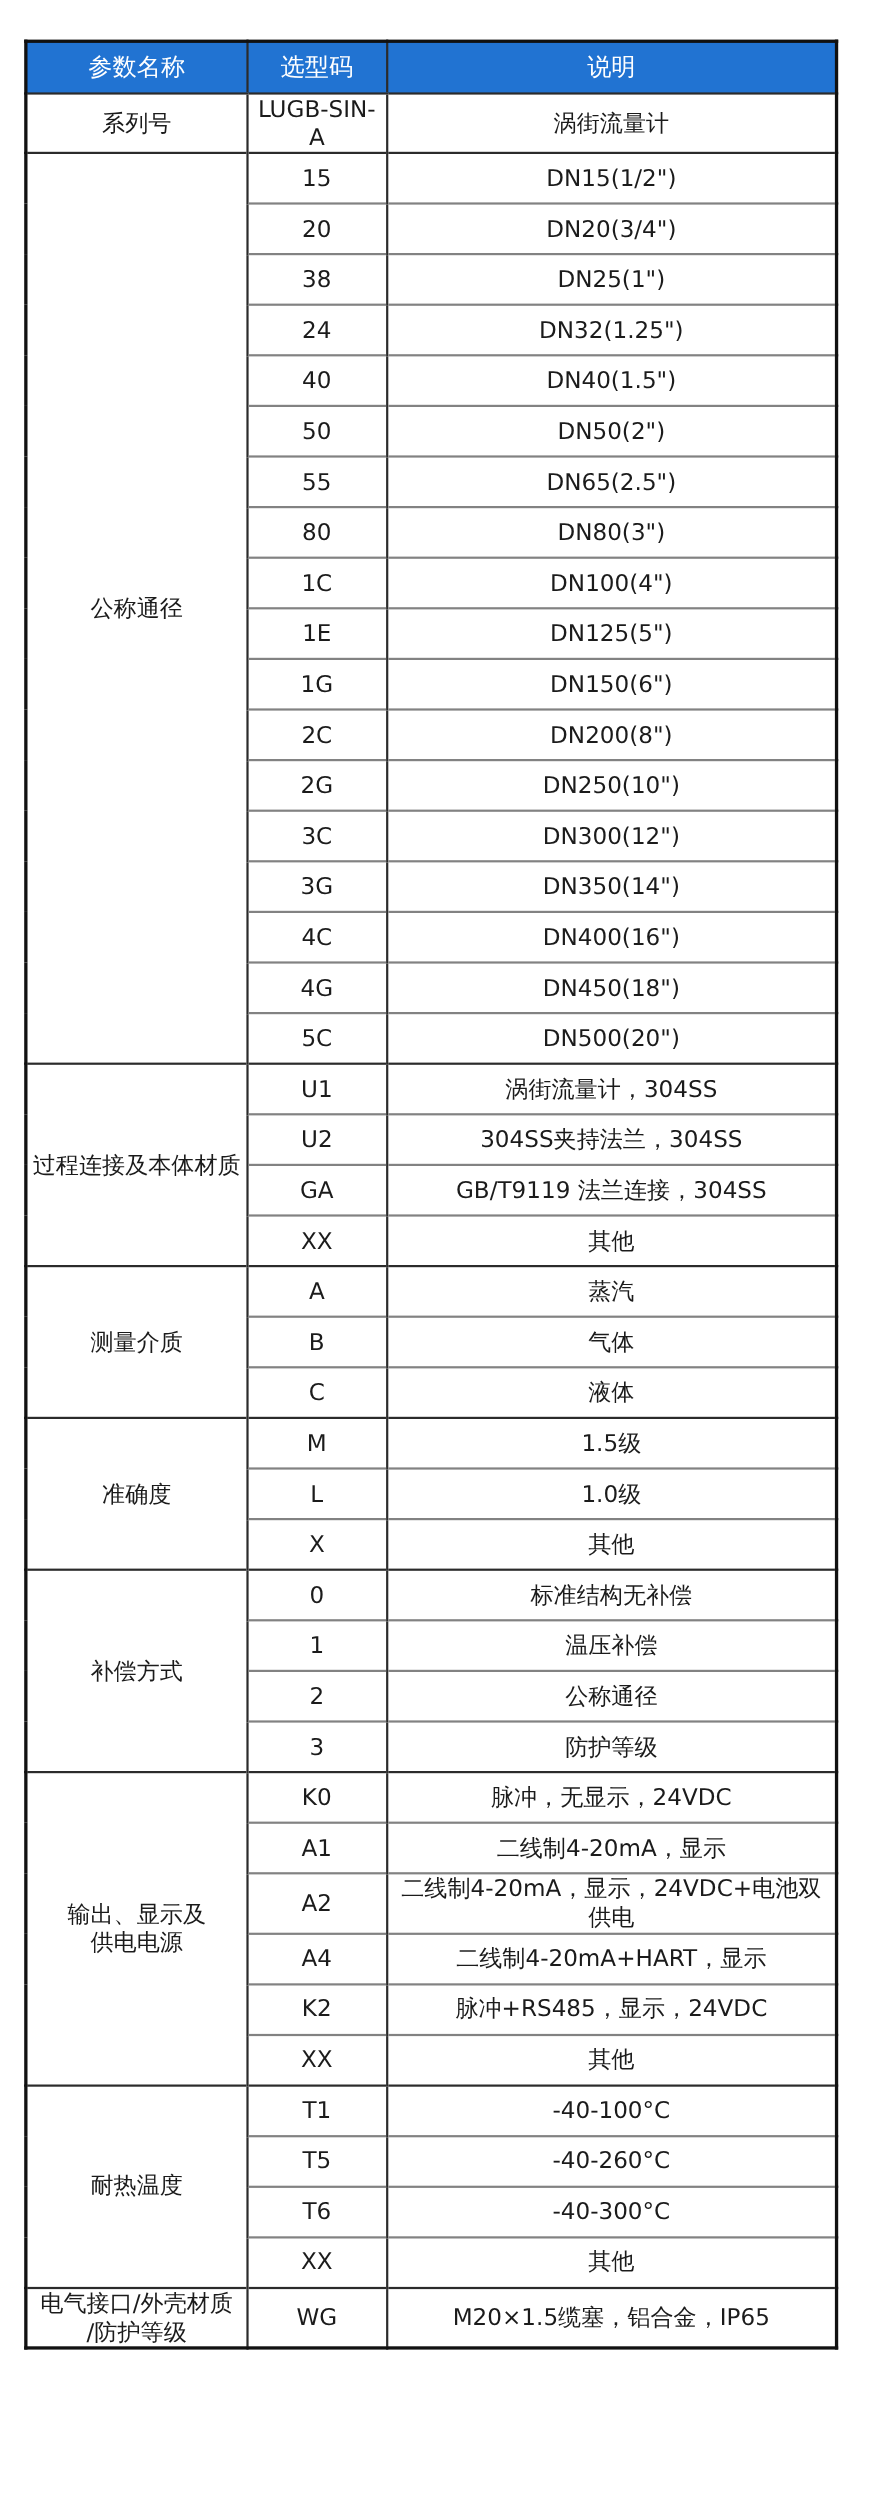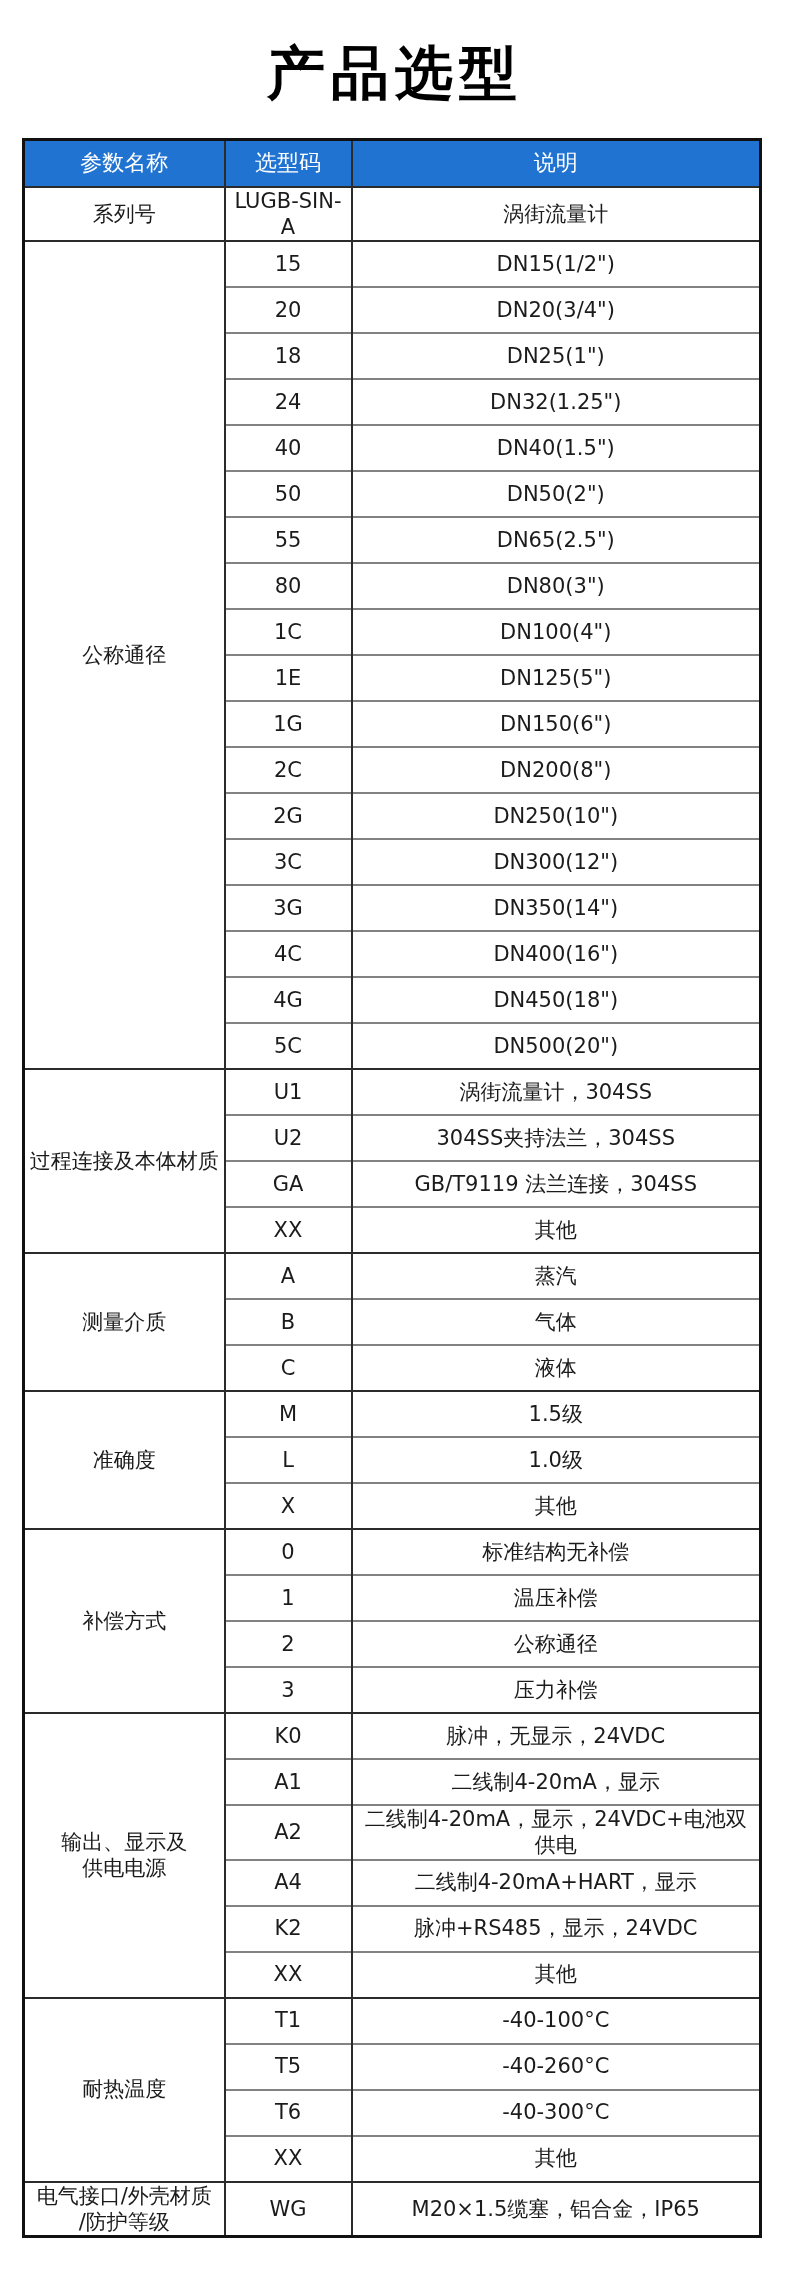--- a/index.html
+++ b/index.html
@@ -59,21 +59,20 @@
     line-height: 1.25;
   }
   td.sec-start { border-top: 2px solid var(--section-border, #2b2b2b); }
   td.sec-cont  { border-top: 2px solid var(--row-border, #828282); }
   td.param { white-space: pre-line; }
 </style>
 </head>
 <body>
 
 <div class="page">
-  <h1 class="page-title">产品选型</h1>
 
   <table class="sel-table">
     <colgroup>
       <col class="c-param">
       <col class="c-code">
       <col class="c-desc">
     </colgroup>
     <thead>
       <tr class="head-row">
         <th>参数名称</th>
@@ -90,21 +89,21 @@
         <tr>
           <td class="param sec-start" rowspan="18">公称通径</td>
           <td class="code sec-start">15</td>
           <td class="desc sec-start">DN15(1/2")</td>
         </tr>
         <tr>
           <td class="code sec-cont">20</td>
           <td class="desc sec-cont">DN20(3/4")</td>
         </tr>
         <tr>
-          <td class="code sec-cont">18</td>
+          <td class="code sec-cont">38</td>
           <td class="desc sec-cont">DN25(1")</td>
         </tr>
         <tr>
           <td class="code sec-cont">24</td>
           <td class="desc sec-cont">DN32(1.25")</td>
         </tr>
         <tr>
           <td class="code sec-cont">40</td>
           <td class="desc sec-cont">DN40(1.5")</td>
         </tr>
@@ -211,21 +210,21 @@
         <tr>
           <td class="code sec-cont">1</td>
           <td class="desc sec-cont">温压补偿</td>
         </tr>
         <tr>
           <td class="code sec-cont">2</td>
           <td class="desc sec-cont">公称通径</td>
         </tr>
         <tr>
           <td class="code sec-cont">3</td>
-          <td class="desc sec-cont">压力补偿</td>
+          <td class="desc sec-cont">防护等级</td>
         </tr>
         <tr>
           <td class="param sec-start" rowspan="6">输出、显示及
 供电电源</td>
           <td class="code sec-start">K0</td>
           <td class="desc sec-start">脉冲，无显示，24VDC</td>
         </tr>
         <tr>
           <td class="code sec-cont">A1</td>
           <td class="desc sec-cont">二线制4-20mA，显示</td>

